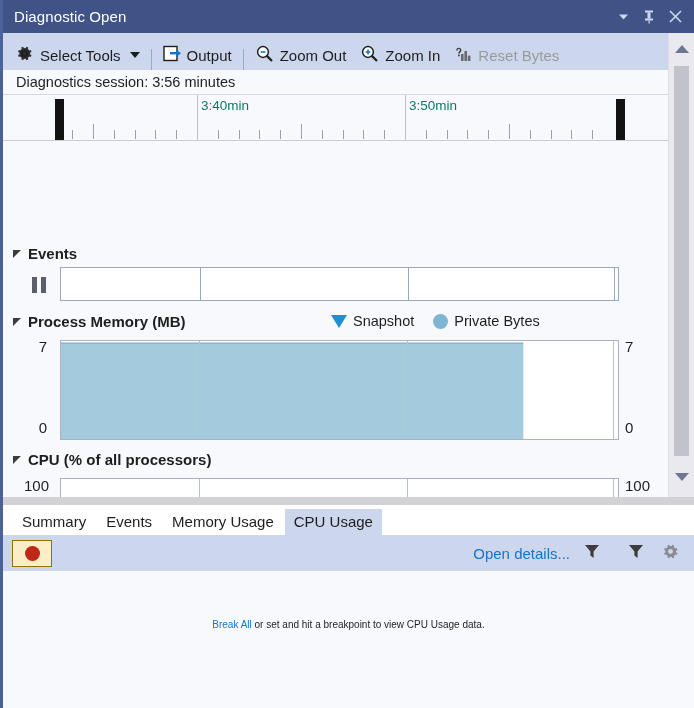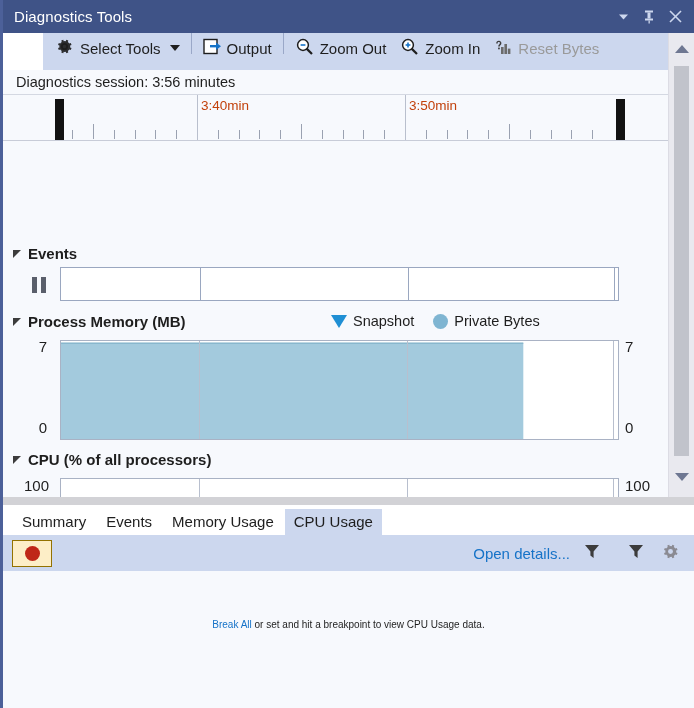--- a/index.html
+++ b/index.html
@@ -32,22 +32,22 @@
   .tb-btn {
     width: 26px; height: 26px; display: flex; align-items: center; justify-content: center;
     color: #cdd7ee;
   }
   .tb-btn.close { margin-right: 6px; }
 
   
   .toolbar {
     position: absolute; left: 0; top: 33px; right: 0; height: 37px;
     background: #ccd7ee;
-    display: flex; align-items: flex-start;
-    font-size: 15px; color: #1e1e1e; margin-left: 40px;
+    display: flex; align-items: flex-end;
+    font-size: 15px; color: #1e1e1e;
   }
   .tool {
     display: flex; align-items: center; gap: 6px;
     padding: 0 7px; height: 30px; white-space: nowrap;
   }
   .tool.first { padding-left: 12px; }
   .tool.disabled { color: #9a9a9a; }
   .tsep { width: 1px; height: 21px; background: #9aa8c8; margin: 0 4px; }
   .caret-down {
     width: 0; height: 0; border-left: 5px solid transparent; border-right: 5px solid transparent;
@@ -68,21 +68,21 @@
     background: #f7f9fd; overflow: hidden;
   }
 
   
   .ruler {
     position: absolute; left: 0; top: 0; width: 668px; height: 46px;
     border-bottom: 1px solid #c8ccd8; box-sizing: border-box;
     background: #f7f9fd;
   }
   .ruler .rlabel {
-    position: absolute; top: 3px; font-size: 13.5px; color: #c2410c; white-space: nowrap;
+    position: absolute; top: 3px; font-size: 13.5px; color: #0f766e; white-space: nowrap;
   }
   .ruler .majortick { position: absolute; top: 0; width: 1px; height: 45px; background: #b9bfcd; }
   .ruler .minortick { position: absolute; bottom: 1px; width: 1px; height: 9px; background: #9aa1b1; }
   .ruler .midtick   { position: absolute; bottom: 1px; width: 1px; height: 15px; background: #9aa1b1; }
   .ruler .marker    { position: absolute; top: 4px; width: 9px; height: 41px; background: #121212; }
 
   
   .sechead {
     position: absolute; display: flex; align-items: center; gap: 6px;
     font-size: 15px; color: #1e1e1e; left: 10px;
@@ -182,21 +182,21 @@
     font-size: 10px; color: #1e1e1e;
   }
   .msgtext a { color: #1673c8; text-decoration: none; }
 </style>
 </head>
 <body>
 
 <div class="app">
 
   <div class="titlebar">
-    <div class="title">Diagnostics Tools</div>
+    <div class="title">Diagnostic Open</div>
     <div class="spacer"></div>
     <div class="tb-btn">
       <svg width="13" height="13" viewBox="0 0 13 13">
           <polygon points="2,4.5 11,4.5 6.5,9.5" fill="#cdd7ee"></polygon>
         </svg>
     </div>
     <div class="tb-btn">
       <svg width="14" height="15" viewBox="0 0 14 15">
         <rect x="3" y="1.5" width="8" height="2" fill="#cdd7ee"></rect>
         <rect x="5.5" y="3.5" width="3" height="6" fill="#cdd7ee"></rect>

